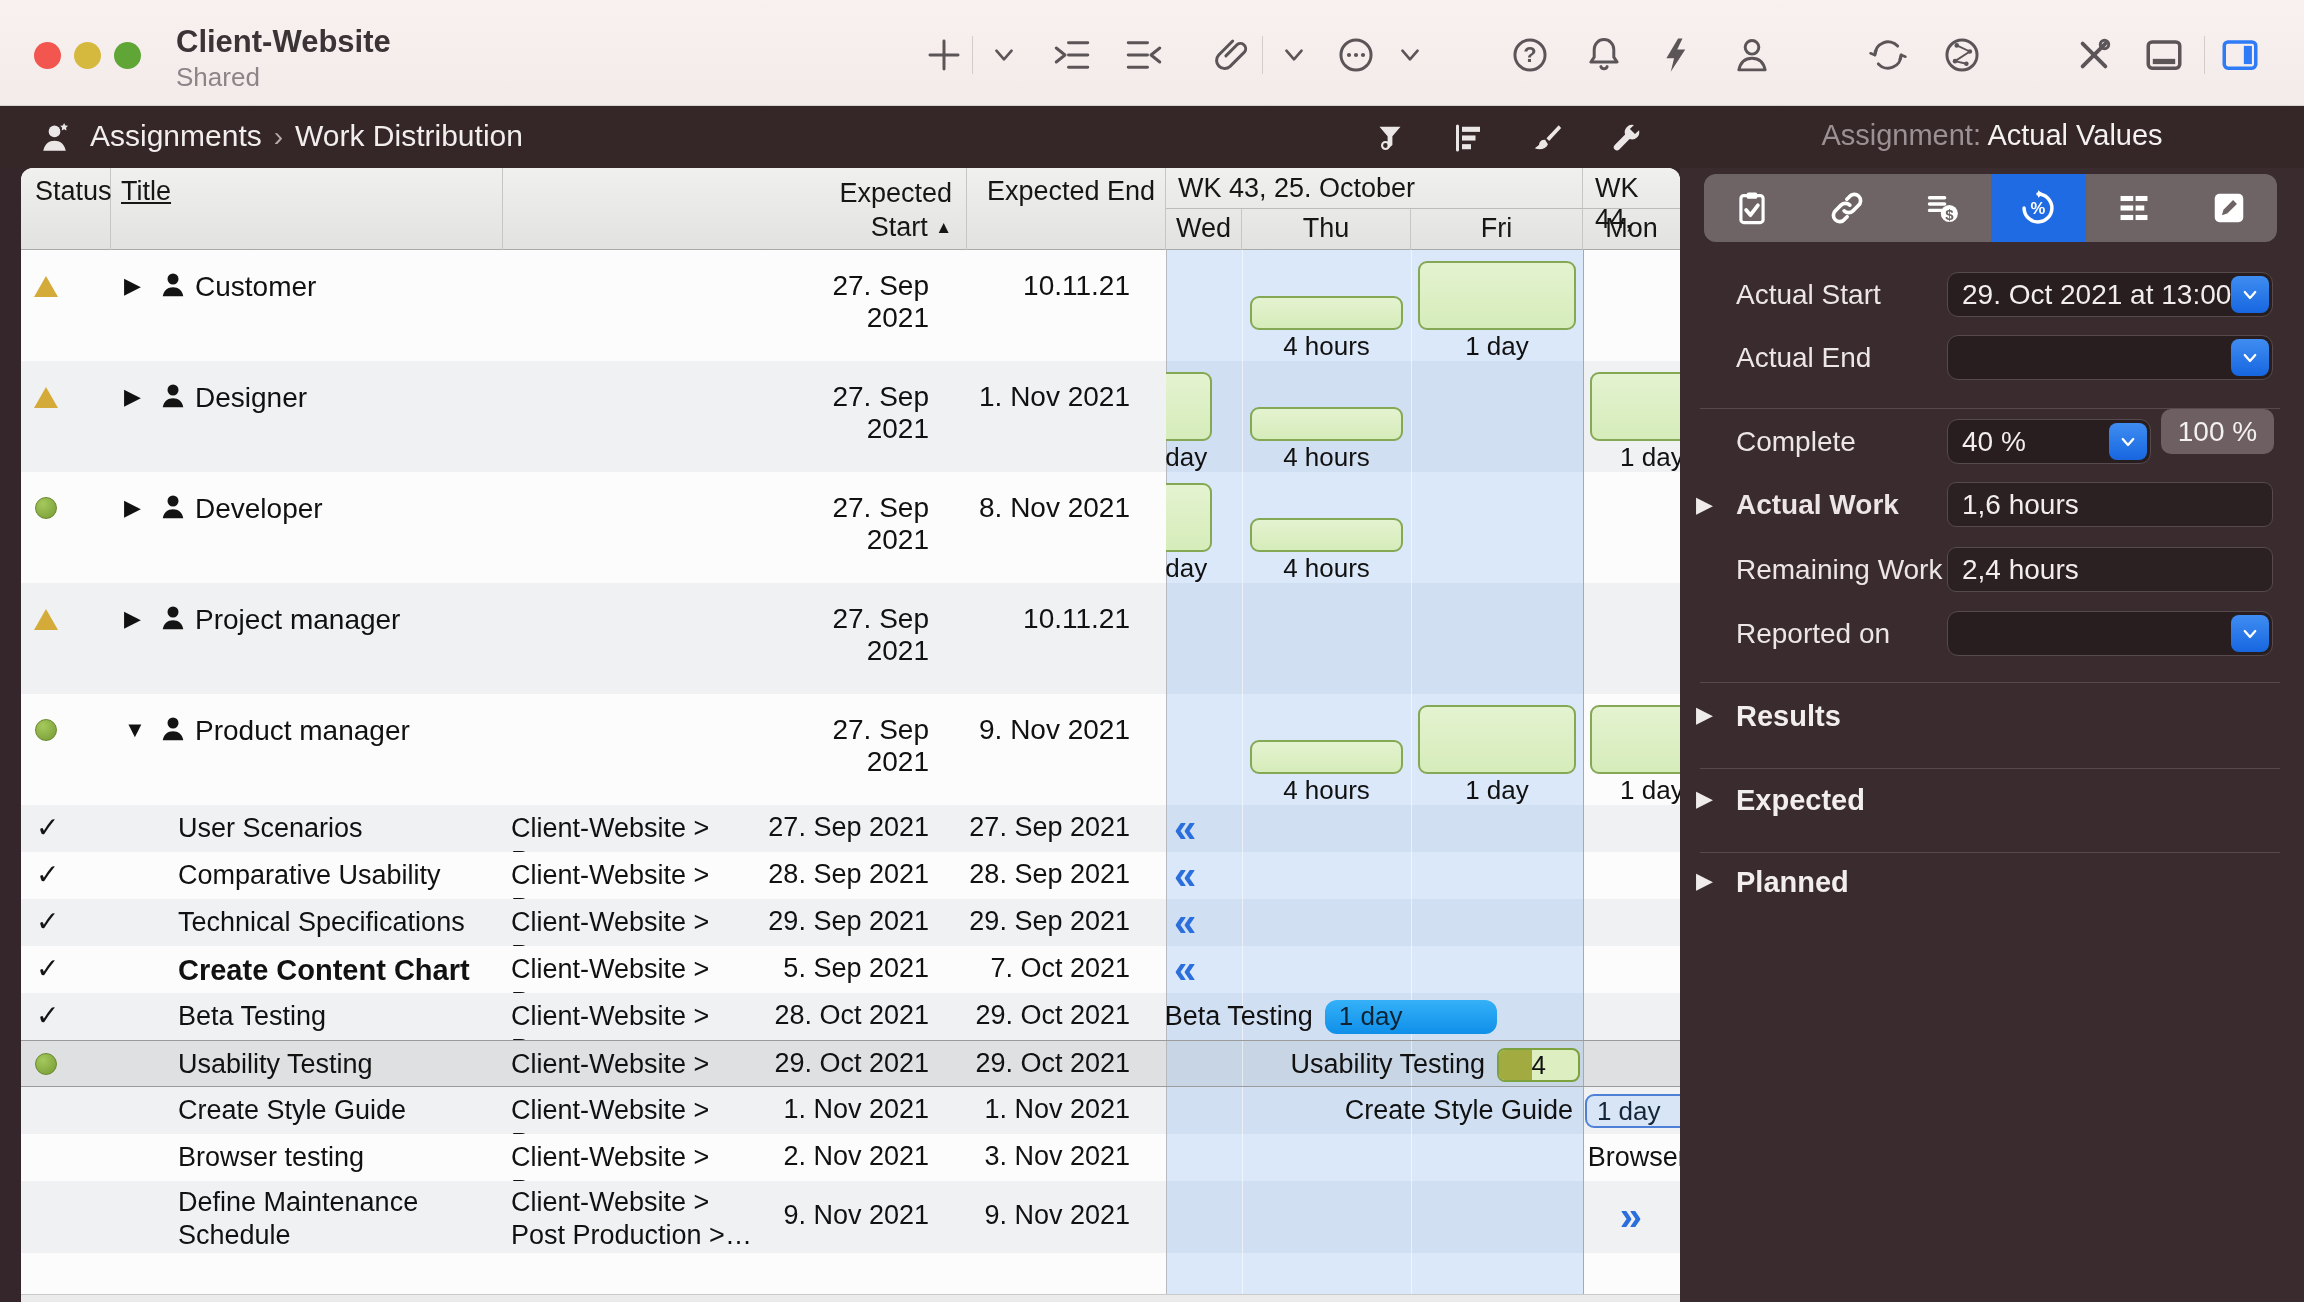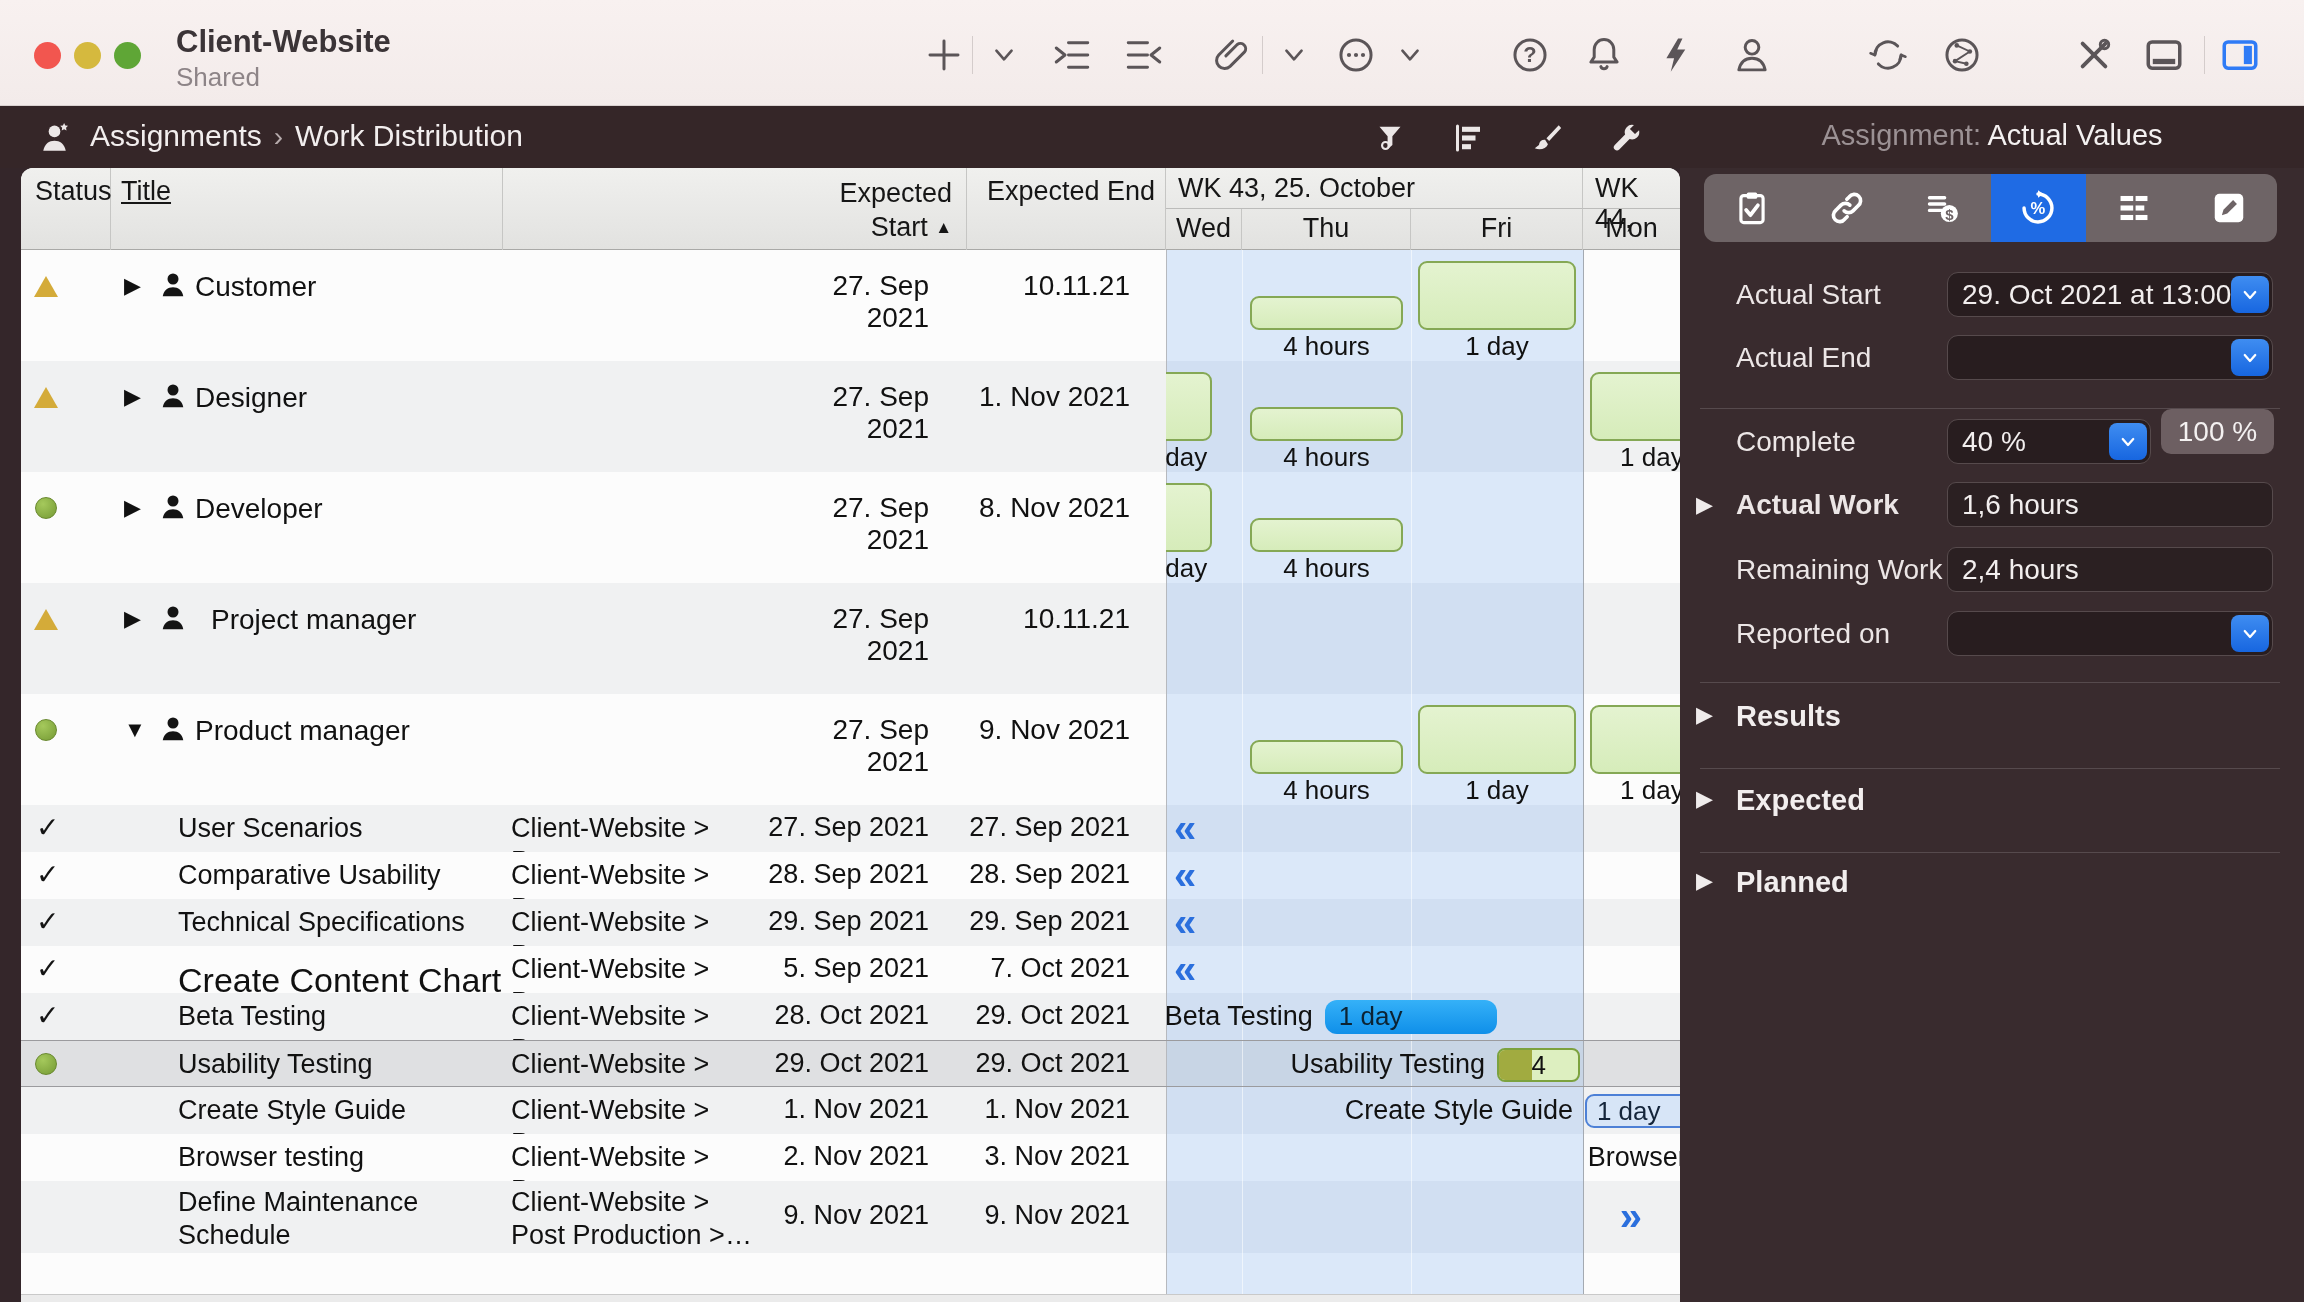--- a/index.html
+++ b/index.html
@@ -380,21 +380,21 @@
           <div class="row" style="height: 111px; background: rgb(240, 241, 242);">
             <div class="cell c-status" style="top: 0px; height: 111px;">
               <span class="status-warning" style="top: 26px;"></span>
             </div>
             <div class="cell c-title" style="top: 0px; height: 111px;">
               <span class="disc" style="top: 23px;">▶</span>
               <span class="person-ico" style="top: 20px;"><svg viewBox="0 0 24 24" fill="none" stroke="currentColor" stroke-width="1.7" stroke-linecap="round" stroke-linejoin="round">
                   <circle cx="12" cy="7.2" r="4.4" fill="currentColor" stroke="none"></circle>
                   <path d="M3.8 21c.9-5 3.9-7.2 8.2-7.2s7.3 2.2 8.2 7.2z" fill="currentColor" stroke="none"></path>
                 </svg></span>
-              <span class="gname" style="top: 20px; left: 84px; font-size: 28px; line-height: 33px; margin-left: 16px;">Project manager</span>
+              <span class="gname" style="top: 20px; left: 84px; font-size: 28px; line-height: 33px;">Project manager</span>
             </div>
             <div class="cell c-group" style="top: 20px;"></div>
             <div class="cell c-start" style="top: 20px; font-size: 28px;">27. Sep 2021</div>
             <div class="cell c-end" style="top: 20px; font-size: 28px;">10.11.21</div>
             <div class="gr">
               <div class="gr-tint" style="background: rgb(209, 223, 242);"></div>
               <div class="gr-line" style="left: 0px; background: rgb(182, 185, 190);"></div>
               <div class="gr-line" style="left: 76px; background: rgba(255, 255, 255, 0.55);"></div>
               <div class="gr-line" style="left: 245px; background: rgba(255, 255, 255, 0.55);"></div>
               <div class="gr-line" style="left: 417px; background: rgb(164, 170, 178);"></div>
@@ -484,21 +484,21 @@
               <div class="gr-line" style="left: 245px; background: rgba(255, 255, 255, 0.55);"></div>
               <div class="gr-line" style="left: 417px; background: rgb(164, 170, 178);"></div>
               <div class="gmark" style="top: 4.5px; left: 8px;">«</div>
             </div>
           </div>
           <div class="row" style="height: 47px; background: rgb(252, 252, 252);">
             <div class="cell c-status" style="top: 0px; height: 47px;">
               <span class="status-done" style="top: 5.5px;">✓</span>
             </div>
             <div class="cell c-title" style="top: 0px; height: 47px;">
-              <span class="gname" style="top: 18px; left: 67px; font-size: 34px; line-height: 33px;">Create Content Chart</span>
+              <span class="gname" style="top: 8px; left: 67px; font-size: 29px; line-height: 33px; font-weight: bold;">Create Content Chart</span>
             </div>
             <div class="cell c-group" style="top: 6.5px;">Client-Website &gt; P…</div>
             <div class="cell c-start" style="top: 6.5px; font-size: 27px;">5. Sep 2021</div>
             <div class="cell c-end" style="top: 6.5px; font-size: 27px;">7. Oct 2021</div>
             <div class="gr">
               <div class="gr-tint" style="background: rgb(219, 232, 249);"></div>
               <div class="gr-line" style="left: 0px; background: rgb(182, 185, 190);"></div>
               <div class="gr-line" style="left: 76px; background: rgba(255, 255, 255, 0.55);"></div>
               <div class="gr-line" style="left: 245px; background: rgba(255, 255, 255, 0.55);"></div>
               <div class="gr-line" style="left: 417px; background: rgb(164, 170, 178);"></div>

